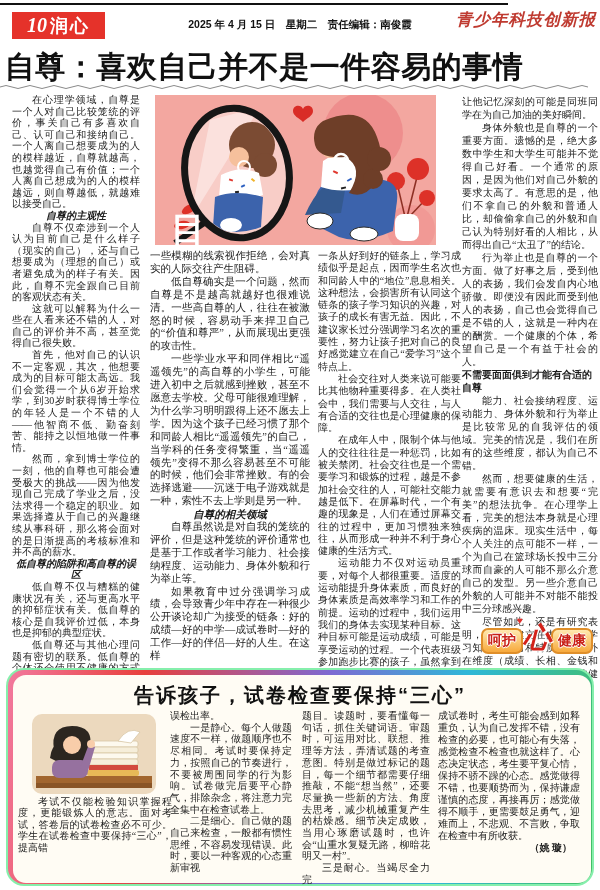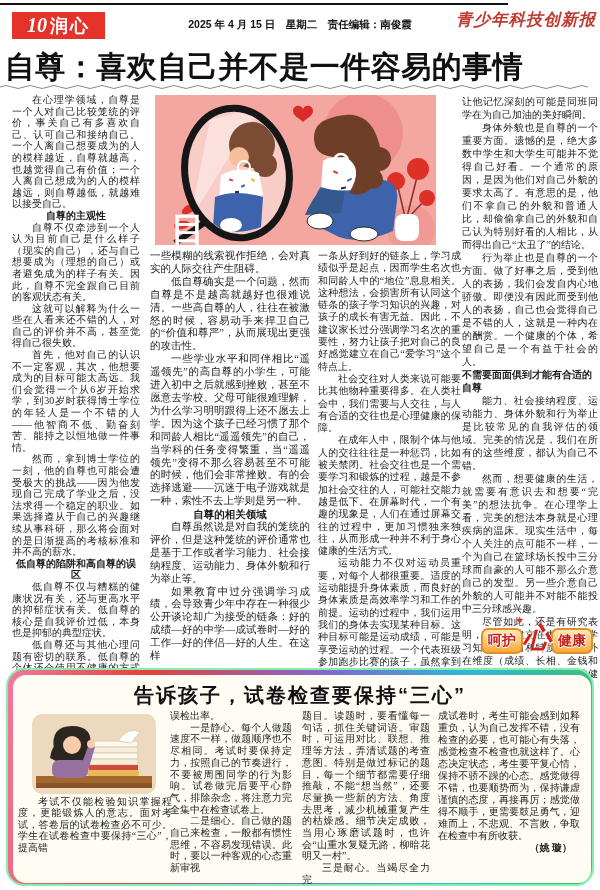--- a/index.html
+++ b/index.html
@@ -19,21 +19,21 @@
   #masthead{left:452px;top:9px;width:144px;text-align:right;font-size:16.5px;font-weight:bold;
                font-style:italic;color:#bf3a30;letter-spacing:1px;}
   
   #headline{left:0;top:47px;width:528px;text-align:center;font-size:30px;font-weight:900;
             font-family:"Liberation Sans",sans-serif;color:#101010;letter-spacing:0.5px;}
   #wavy{left:0;top:83px;width:600px;height:8px;}
   
   .col p{margin:0;text-indent:2em;text-align:justify;}
   .col .noind{text-indent:0;}
   .col .sub{text-indent:0;text-align:center;font-weight:bold;
-            font-family:"Liberation Sans",sans-serif;}
+            font-family:"Liberation Sans",sans-serif;font-style:italic;}
   .col .sub-long{text-indent:0;text-align:left;font-weight:bold;
             font-family:"Liberation Sans",sans-serif;}
   #col1{left:12px;top:94px;width:128px;font-size:10px;line-height:11.6px;}
   #col2{left:150px;top:250px;width:160px;font-size:10.5px;line-height:12.9px;}
   #col3{left:318px;top:250px;width:143px;font-size:10px;line-height:12.3px;}
   #col5{left:462px;top:95px;width:136px;font-size:10px;line-height:13px;}
   .sig{text-align:right !important;text-indent:0 !important;padding-right:8px;font-weight:bold;}
   
   #illus-main{left:155px;top:95px;width:281px;height:150px;}
   

